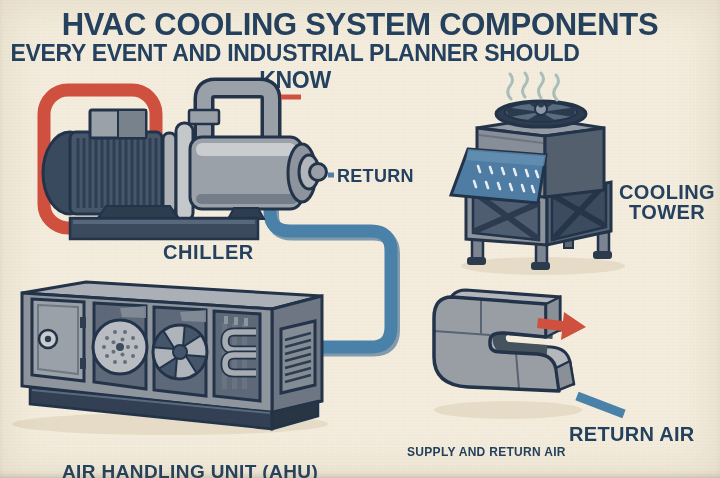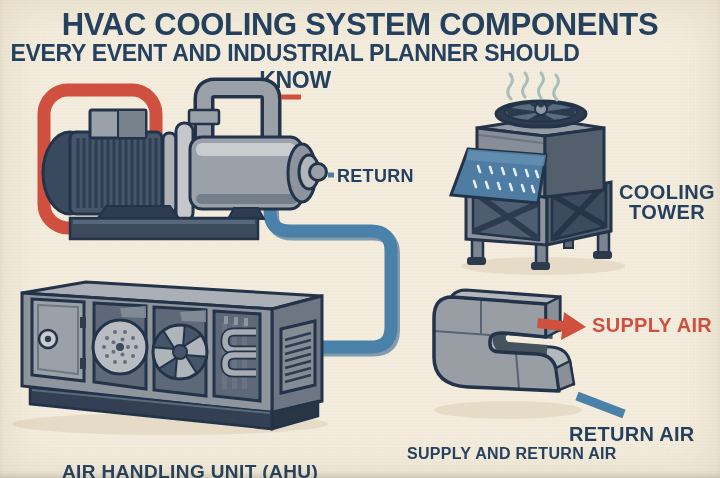--- a/index.html
+++ b/index.html
@@ -35,21 +35,21 @@
   .lbl-supply{ left:304px; top:89px; font-size:18px; }
   .lbl-return{ left:337px; top:166px; font-size:18px;text-align:center; }
   .lbl-chiller{ left:163px; top:241px; font-size:20px; letter-spacing:.6px; }
   .lbl-tower{
     left:612px; top:182px; width:110px; font-size:20px; text-align:center;
     line-height:1.02; letter-spacing:.4px; white-space:normal;
   }
   .lbl-ahu{ left:62px; top:439px; font-size:19px; letter-spacing:.4px;margin-top:22px; }
   .lbl-supply-air{ left:592px; top:314px; font-size:20px; }
   .lbl-return-air{ left:569px; top:423px; font-size:20px; }
-  .lbl-supply-return{ left:407px; top:445px; font-size:16px; }
+  .lbl-supply-return{ left:407px; top:445px; font-size:12px; }
   svg.art{ position:absolute; left:0; top:0; }
 </style>
 </head>
 <body>
 
 <div class="canvas">
   <div class="grain"></div>
 
   <div class="title">HVAC COOLING SYSTEM COMPONENTS</div>
   <div class="subtitle">EVERY EVENT AND INDUSTRIAL PLANNER SHOULD KNOW</div>
@@ -238,18 +238,18 @@
 
       <path d="M481,299 V334 M434,331 L490,335 M516,353 L519,389" stroke="#22334a" stroke-width="2" opacity="0.55" fill="none"></path>
 
       <polygon points="538,318 563,321 564,312 586,327 561,340 562,331 537,328" fill="#d0503f"></polygon>
 
       <path d="M577,396 L624,414" stroke="#4a81a9" stroke-width="9" fill="none"></path>
     </g>
   </svg>
 
   <div class="lbl lbl-return">RETURN</div>
+  <div class="lbl lbl-chiller">CHILLER</div>
   <div class="lbl lbl-tower">COOLING TOWER</div>
   <div class="lbl lbl-ahu">AIR HANDLING UNIT (AHU)</div>
-  <div class="lbl red lbl-supply-air">SUPPLY AIR</div>
   <div class="lbl lbl-return-air">RETURN AIR</div>
   <div class="lbl lbl-supply-return">SUPPLY AND RETURN AIR</div>
 </div>
 
 </body></html>

